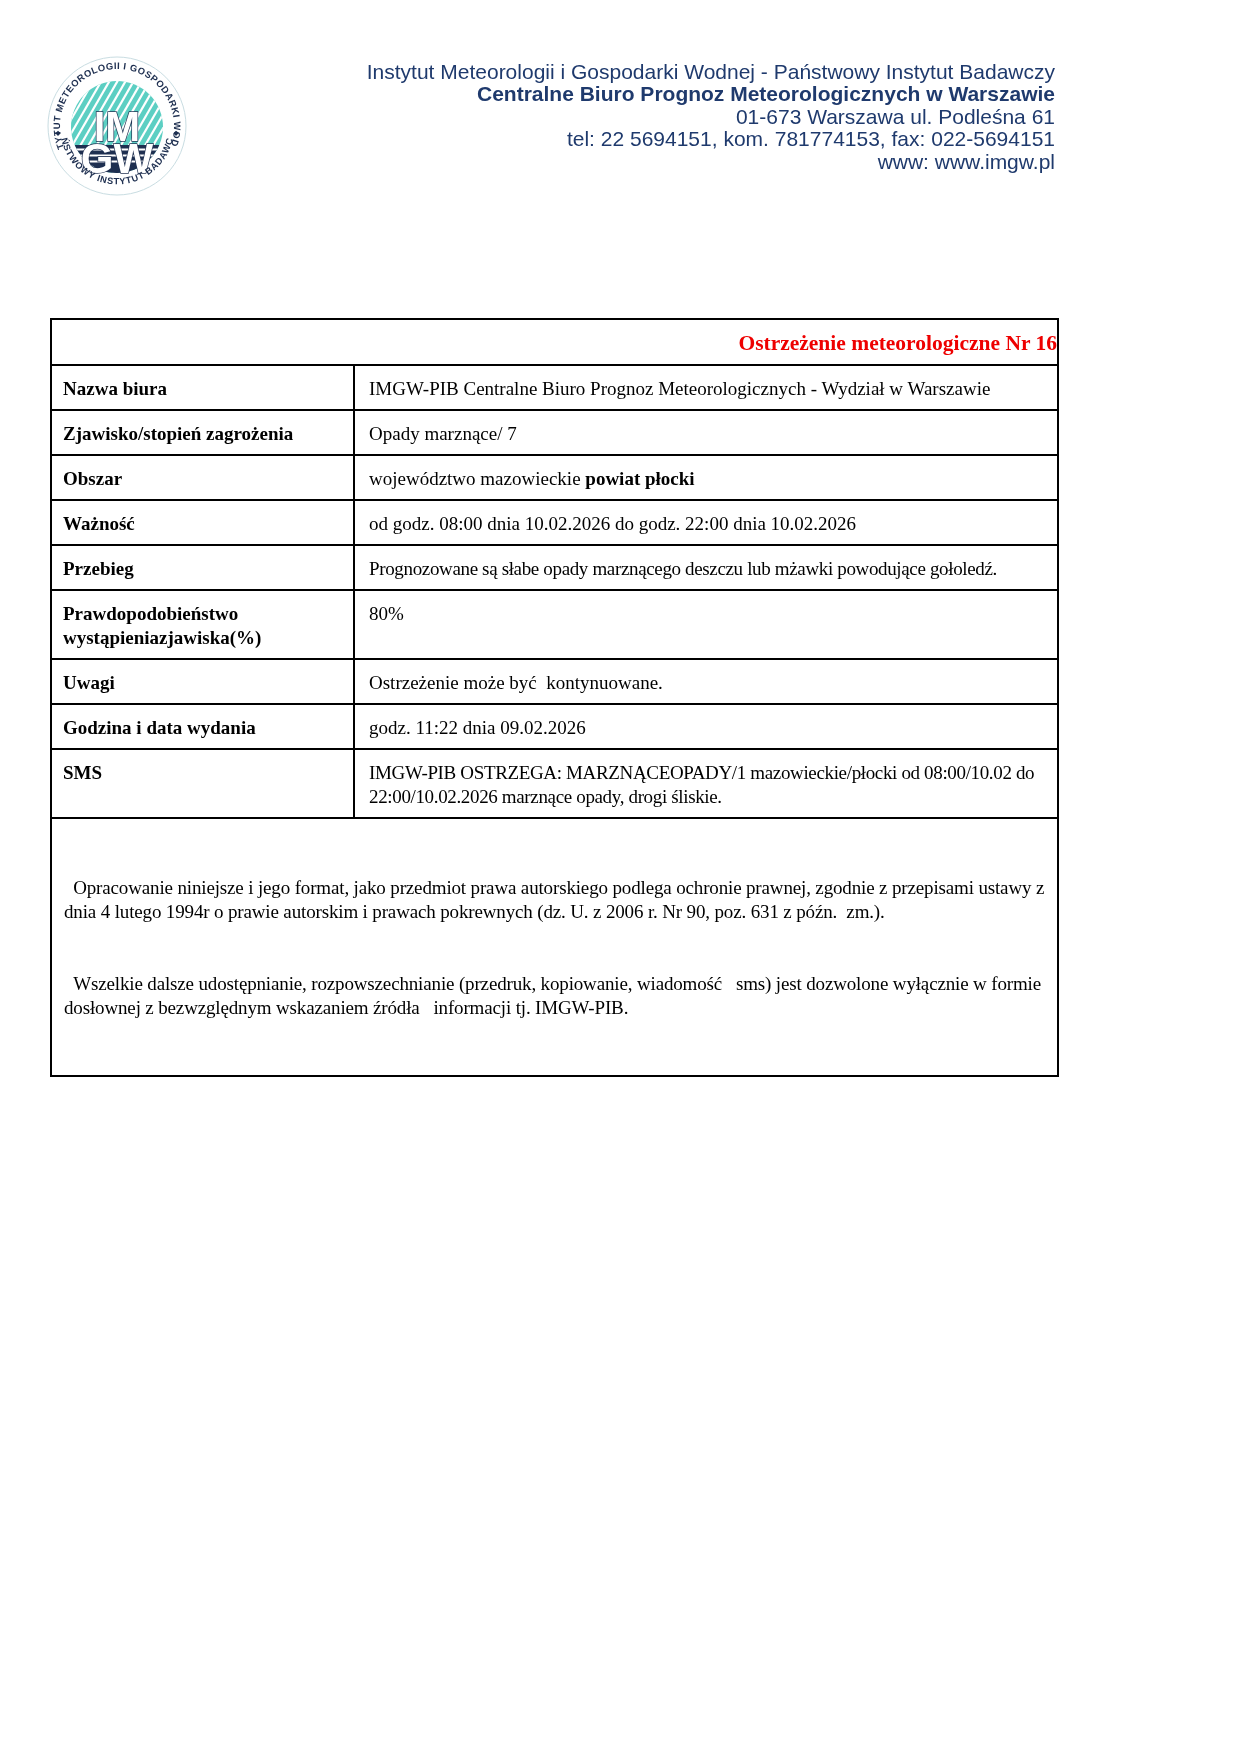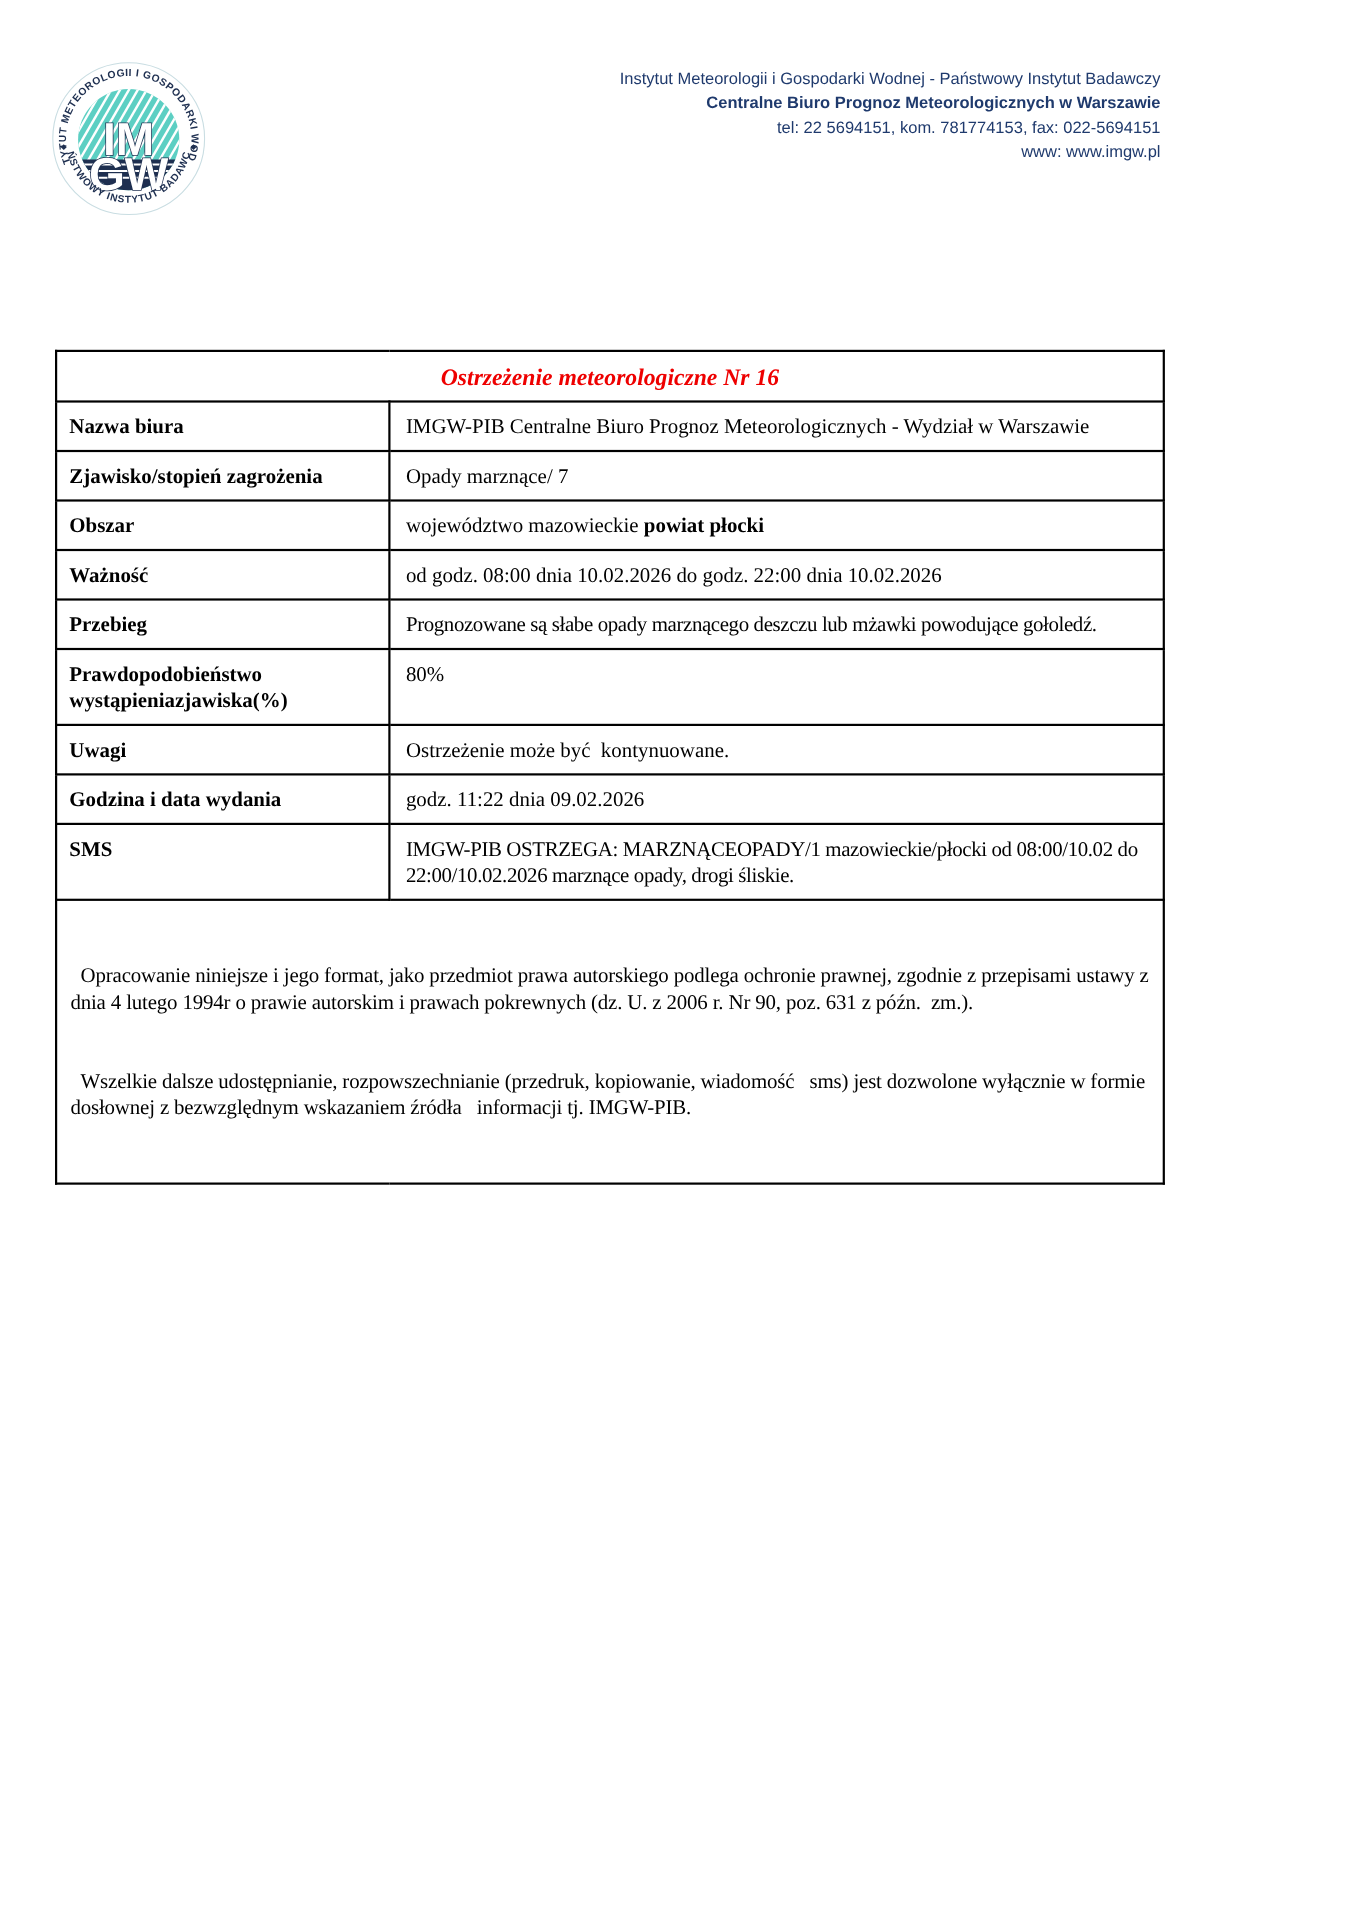--- a/index.html
+++ b/index.html
@@ -11,37 +11,37 @@
   html,body{margin:0;padding:0;}
   body{
     width:1240px;height:1755px;background:#ffffff;position:relative;
     font-family:"Liberation Sans", sans-serif;
   }
   
   .logo{position:absolute;top:56px;left:47px;width:140px;height:140px;}
   .header-text{
     position:absolute;top:61px;left:300px;right:185px;
     text-align:right;color:var(--header-text);
-    font-size:15px;line-height:22.4px;
+    font-size:21px;line-height:22.4px;
   }
   .header-text .bold{font-weight:bold;}
   .ring-text{fill:var(--logo-navy);font-family:"Liberation Sans",sans-serif;font-weight:bold;}
   
   table.warning{
     position:absolute;top:318px;left:50px;width:1007px;
     border-collapse:collapse;table-layout:fixed;
     font-family:"Liberation Serif", serif;font-size:19px;color:#000;
   }
   table.warning td{
     border:2px solid #000;vertical-align:top;line-height:24px;white-space:pre-wrap;
     overflow:hidden;
   }
   .title-cell{
-    text-align:center;color:var(--title-red);font-weight:bold;
-    font-size:21.5px;padding:11px 16px 9px;line-height:24px;font-style:italic;
+    text-align:right;color:var(--title-red);font-weight:bold;
+    font-size:21.5px;padding:11px 0 9px;line-height:24px;
   }
   .lab{font-weight:bold;padding:11px 10px 8px 11px;}
   .val{padding:11px 13px 8px 14px;}
   .tight{letter-spacing:-0.35px;}
   .footer-cell{padding:9px 12px 7px;line-height:25.8px;}
   .footer-cell p{margin:0;letter-spacing:-0.15px;}
 </style>
 </head>
 <body>
 
@@ -91,20 +91,21 @@
   <text class="ring-text" font-size="9.2" letter-spacing="0.7">
     <textPath href="#arcBot" startOffset="50%" text-anchor="middle">PAŃSTWOWY INSTYTUT BADAWCZY</textPath>
   </text>
   <text class="ring-text" x="11" y="79" font-size="6.5" text-anchor="middle">◆</text>
   <text class="ring-text" x="129" y="79" font-size="6.5" text-anchor="middle">◆</text>
 </svg>
 
 <div class="header-text">
   <div>Instytut Meteorologii i Gospodarki Wodnej - Państwowy Instytut Badawczy</div>
   <div class="bold">Centralne Biuro Prognoz Meteorologicznych w Warszawie</div>
+  <div>01-673 Warszawa ul. Podleśna  61</div>
   <div>tel: 22 5694151, kom. 781774153, fax: 022-5694151</div>
   <div>www: www.imgw.pl</div>
 </div>
 
 <table class="warning">
   <colgroup>
       <col style="width:303px">
       <col style="width:704px">
     </colgroup>
   <tbody>

